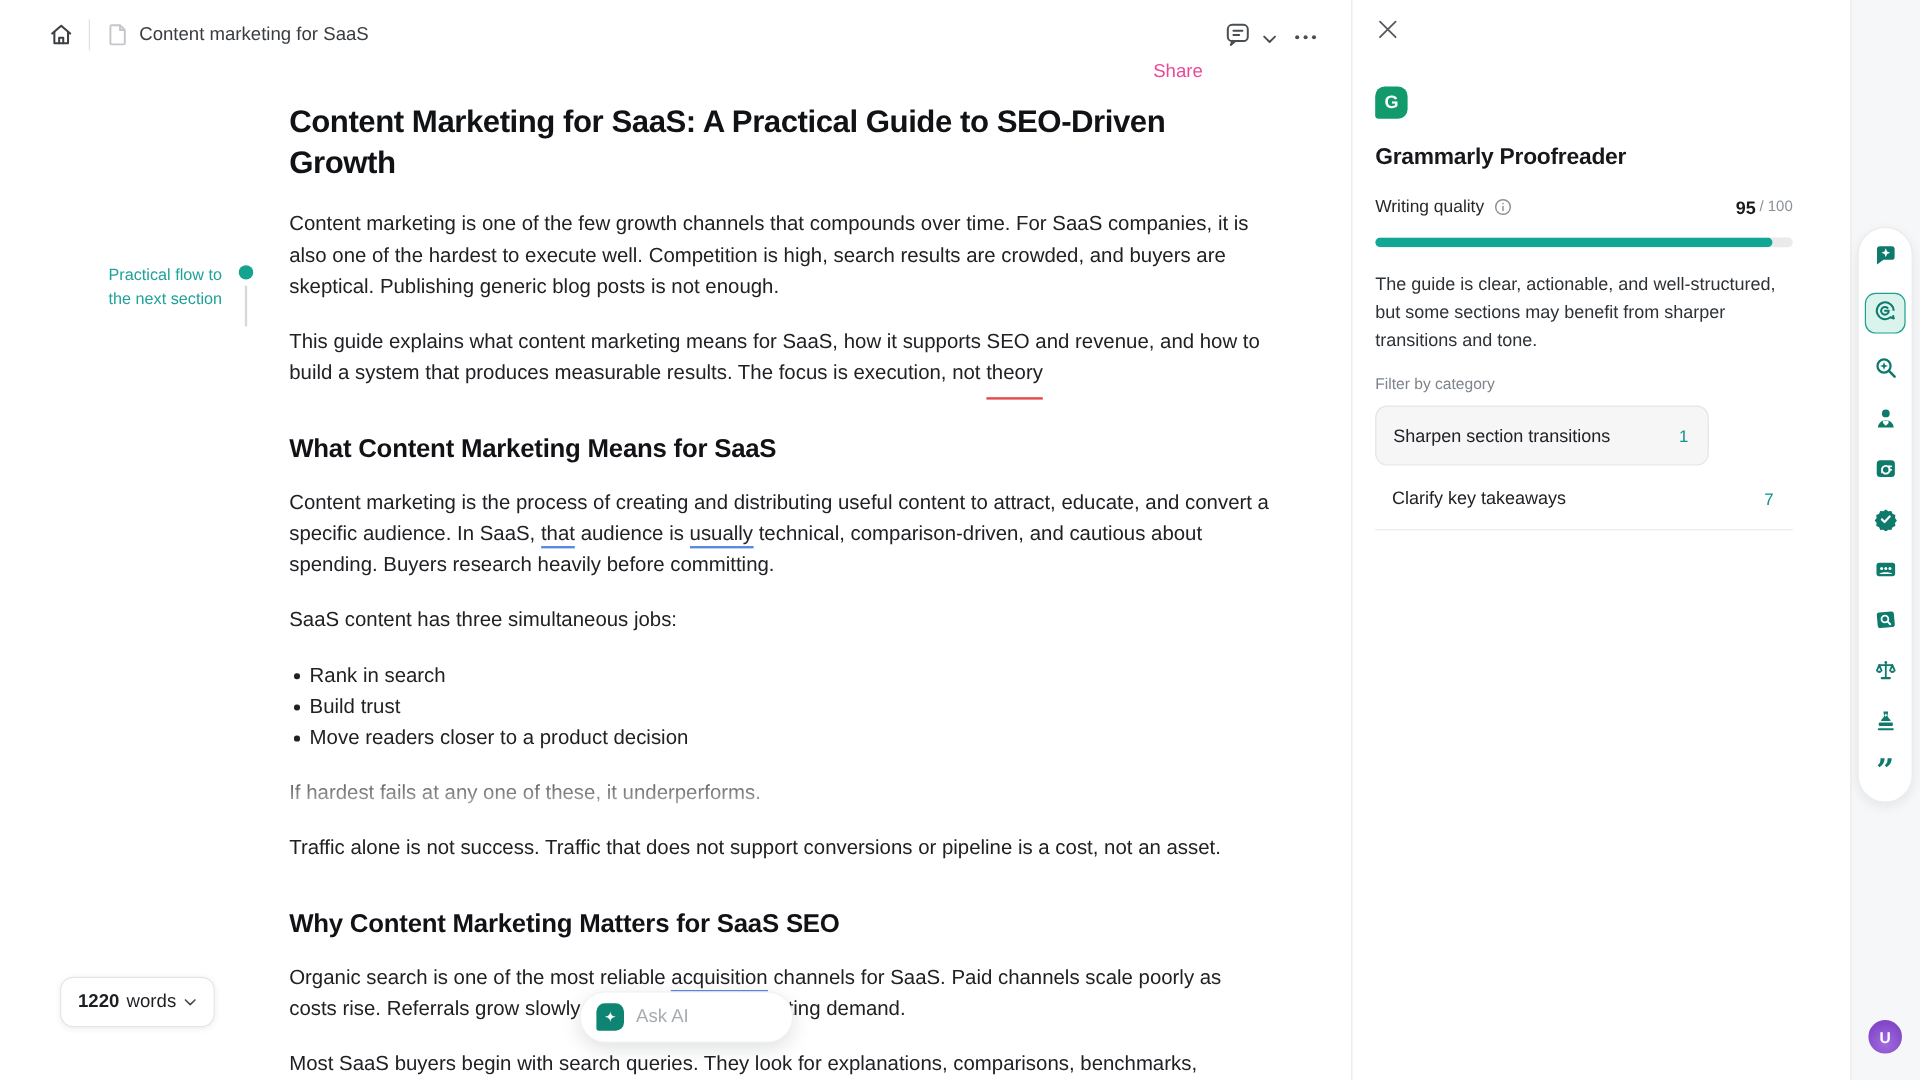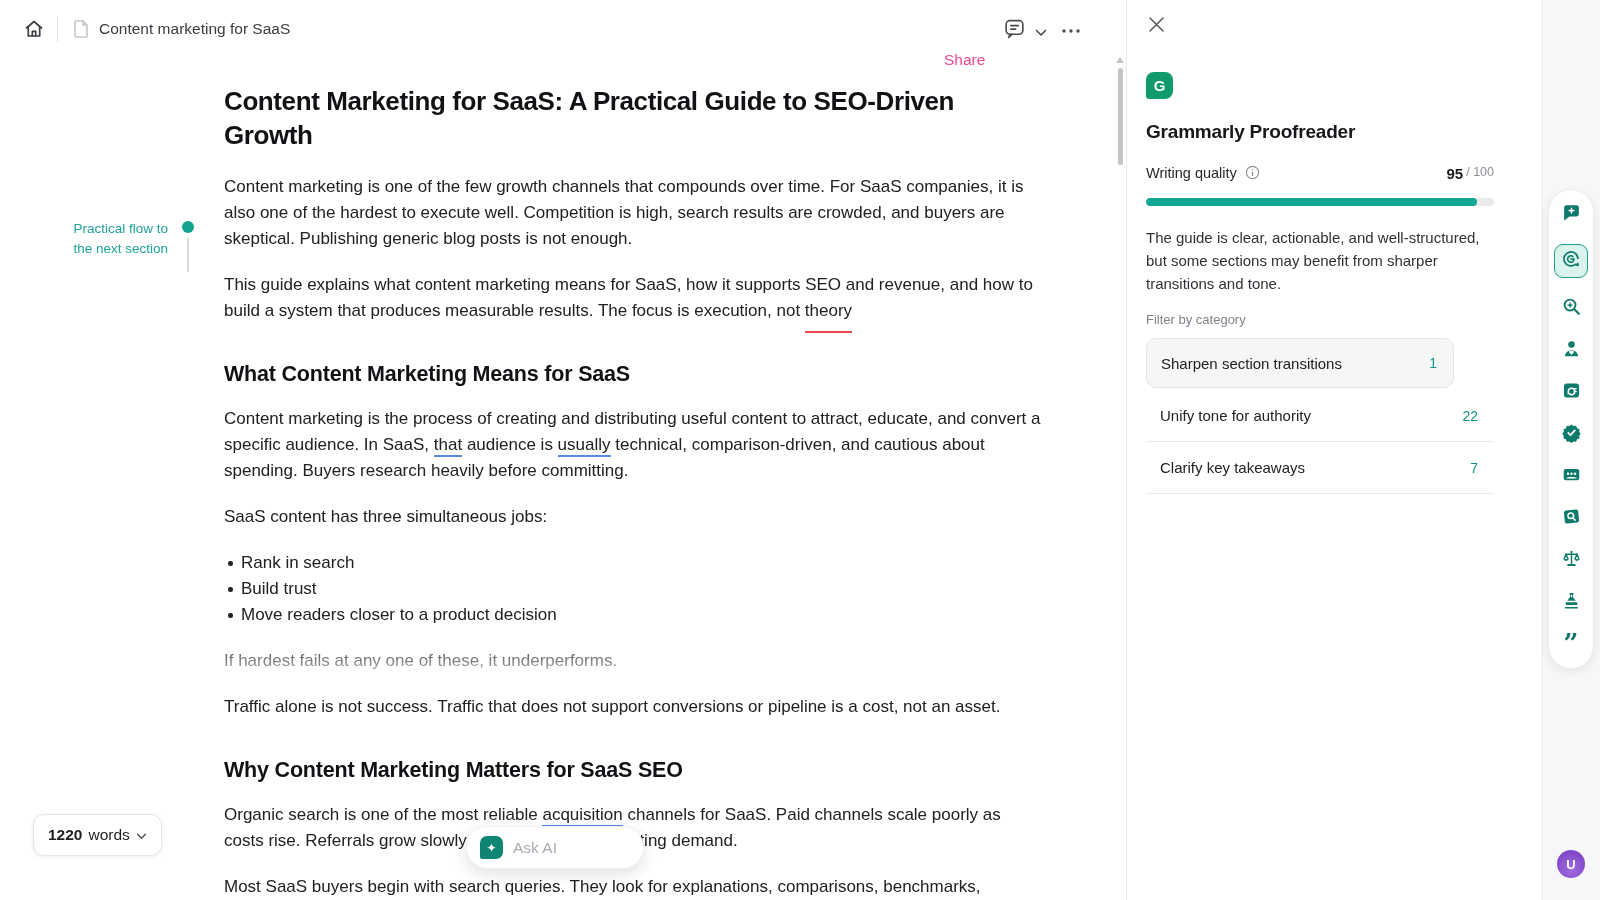--- a/index.html
+++ b/index.html
@@ -3,21 +3,21 @@
 <meta charset="utf-8">
 <style>
   * { box-sizing: border-box; }
   html,body { margin:0; padding:0; }
   body {
     width:1600px; height:900px; position:relative; overflow:hidden;
     background:#fff; font-family:"Liberation Sans", sans-serif;
     -webkit-font-smoothing:antialiased;
   }
   
-  .doc-pane { position:absolute; left:0; top:0; width:1126px; height:684px; background:#fff; }
+  .doc-pane { position:absolute; left:17px; top:0; width:1126px; height:684px; background:#fff; }
   .tb-item { position:absolute; display:flex; align-items:center; color:#3f4347; }
   .tb-sep { position:absolute; left:57px; top:16px; width:1px; height:26px; background:#e0e2e4; }
   .tb-title { position:absolute; left:99px; top:20px; font-size:15.5px; color:#393d41; }
   .tb-share { position:absolute; left:944px; top:19px; font-size:15.5px; color:#ec4899; cursor:pointer;margin-top:32px; }
   .icon-btn { cursor:pointer; background:none; border:none; padding:0; display:grid; place-items:center; }
 
   .doc-content { position:absolute; left:224px; top:84px; width:818px; color:#202124; }
   .doc-h1 { margin:0 0 22px; font-size:26px; line-height:34px; font-weight:700; letter-spacing:-0.4px; color:#111215; }
   .doc-h2 { margin:36px 0 18px; font-size:21.5px; line-height:28px; font-weight:700; letter-spacing:-0.2px; color:#111215; }
   .doc-p { margin:0 0 20px; font-size:17px; line-height:26px; color:#202124; }
@@ -62,21 +62,21 @@
   .sb-title { position:absolute; left:19px; top:121px; font-size:19px; font-weight:700; color:#17181b; letter-spacing:-0.2px; }
   .sb-quality-row { position:absolute; left:19px; top:165px; width:348px; display:flex; align-items:flex-start; }
   .sb-quality-label { font-size:14.5px; color:#26282b; }
   .sb-info { margin-left:8px; cursor:pointer; display:grid; place-items:center; }
   .sb-score { margin-left:auto; font-size:15px; font-weight:700; color:#1a1b1e; }
   .sb-score-max { font-size:12.5px; font-weight:400; color:#8b9096; margin-left:3px; }
   .sb-bar { position:absolute; left:19px; top:198px; width:348px; height:8px; border-radius:4px; background:#e9eaeb; overflow:hidden; }
   .sb-bar-fill { height:100%; border-radius:4px; background:#12A795; width:0; }
   .sb-summary { position:absolute; left:19px; top:226px; width:356px; font-size:15px; line-height:23px; color:#2e3236; }
   .sb-filter-label { position:absolute; left:19px; top:312px; font-size:13px; color:#7e848b; }
-  .sb-card { position:absolute; left:19px; top:338px; width:308px; height:50px; background:#f6f6f7; border:1px solid #e3e4e6;
+  .sb-card { position:absolute; left:19px; top:338px; width:278px; height:50px; background:#f6f6f7; border:1px solid #e3e4e6;
     border-radius:10px; display:flex; align-items:center; padding:0 16px 0 14px; cursor:pointer; }
   .sb-card-label { font-size:15px; color:#202226; }
   .sb-count { margin-left:auto; font-size:14px; color:#0D9488; }
   .sb-rows { position:absolute; left:19px; top:390px; width:348px; }
   .sb-row { height:52px; display:flex; align-items:center; padding:0 16px 0 14px; border-bottom:1px solid #e9eaeb; cursor:pointer; }
   .sb-row-label { font-size:15px; color:#202226; }
 
   
   .rail-strip { position:absolute; left:1542px; top:0; width:58px; height:900px; background:#f6f7f8; border-left:1px solid #e9eaeb; }
   .rail { position:absolute; left:1548px; top:189px; width:46px; height:480px; background:#fff; border:1px solid #ececee;
@@ -228,24 +228,20 @@
   <div class="sb-summary">The guide is clear, actionable, and well-structured, but some sections may benefit from sharper transitions and tone.</div>
   <div class="sb-filter-label">Filter by category</div>
 
   <div class="sb-card">
     <span class="sb-card-label">Sharpen section transitions</span>
     <span class="sb-count">1</span>
   </div>
 
   <div class="sb-rows">
     <div class="sb-row">
-      <span class="sb-row-label">Unify tone for authority</span>
-      <span class="sb-count">22</span>
-    </div>
-    <div class="sb-row">
       <span class="sb-row-label">Clarify key takeaways</span>
       <span class="sb-count">7</span>
     </div>
   </div>
 </div>
 
 <div class="rail-strip"></div>
 <div class="rail">
 
   <div class="rail-btn">

